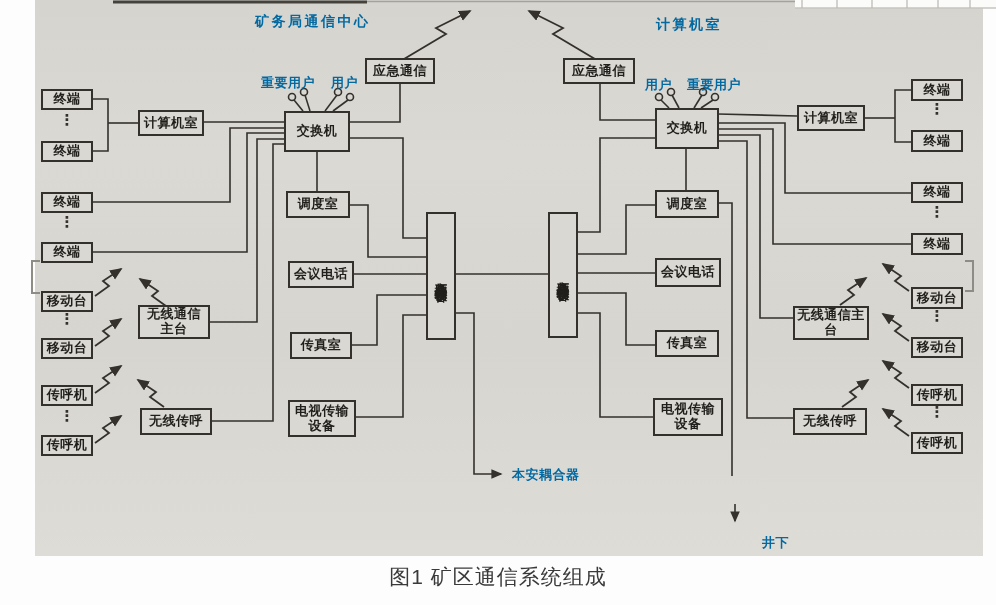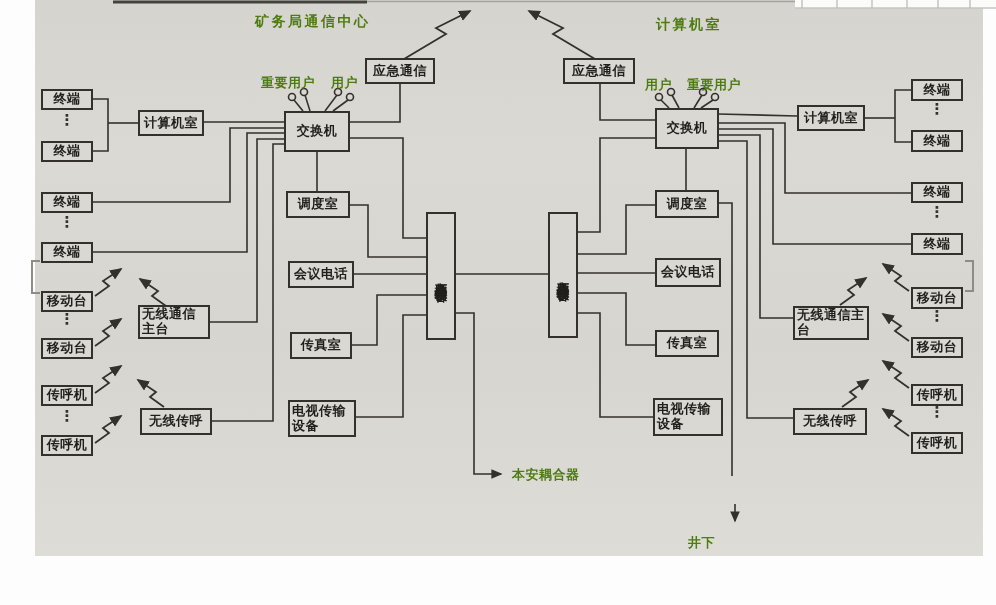--- a/index.html
+++ b/index.html
@@ -13,29 +13,29 @@
     background:linear-gradient(180deg,#d6d4cf 0%,#dbd9d4 28%,#d7d5d0 62%,#dedcd7 100%);
   }
   .strip{
     position:absolute;left:795px;top:0;width:201px;height:8px;background:#fbfbfa;
   }
   svg.wires{position:absolute;left:0;top:0;z-index:3;}
   .node{
     position:absolute;z-index:4;box-sizing:border-box;
     border:2px solid #34312c;background:#dad8d3;color:#211f1b;
     display:flex;align-items:center;justify-content:center;
-    font-size:13px;font-weight:bold;line-height:1.12;text-align:left;
+    font-size:13px;font-weight:bold;line-height:1.12;text-align:center;
     letter-spacing:0.5px;padding:0 2px;
   }
   .node.vert{
     writing-mode:vertical-rl;text-orientation:upright;
     font-size:12.5px;letter-spacing:1px;padding:2px 0;
   }
   .lbl{
-    position:absolute;z-index:4;color:#4d7c0f;font-size:13px;font-weight:bold;
+    position:absolute;z-index:4;color:#0369a1;font-size:13px;font-weight:bold;
     letter-spacing:0.5px;white-space:nowrap;
   }
   .lbl.title{font-size:14px;letter-spacing:2.5px;}
   .dots{
     position:absolute;z-index:4;width:18px;text-align:center;color:#34312c;
     font-size:15px;font-weight:bold;line-height:1;
   }
   .caption{
     position:absolute;z-index:5;left:0;right:0;top:563px;text-align:center;
     color:#3a3a3a;font-size:21px;letter-spacing:1px;font-weight:normal;
@@ -205,15 +205,16 @@
   <div class="dots" style="left:58px;top:112px">⋮</div>
   <div class="dots" style="left:58px;top:214px">⋮</div>
   <div class="dots" style="left:58px;top:311px">⋮</div>
   <div class="dots" style="left:58px;top:408px">⋮</div>
   <div class="dots" style="left:928px;top:101px">⋮</div>
   <div class="dots" style="left:928px;top:204px">⋮</div>
   <div class="dots" style="left:928px;top:308px">⋮</div>
   <div class="dots" style="left:928px;top:404px">⋮</div>
 
   <div class="lbl" style="left:512px;top:466px">本安耦合器</div>
-  <div class="lbl" style="left:688px;top:534px">井下</div>
-
+  <div class="lbl" style="left:762px;top:534px">井下</div>
+
+  <div class="caption">图1 矿区通信系统组成</div>
 </div>
 
 </body></html>

